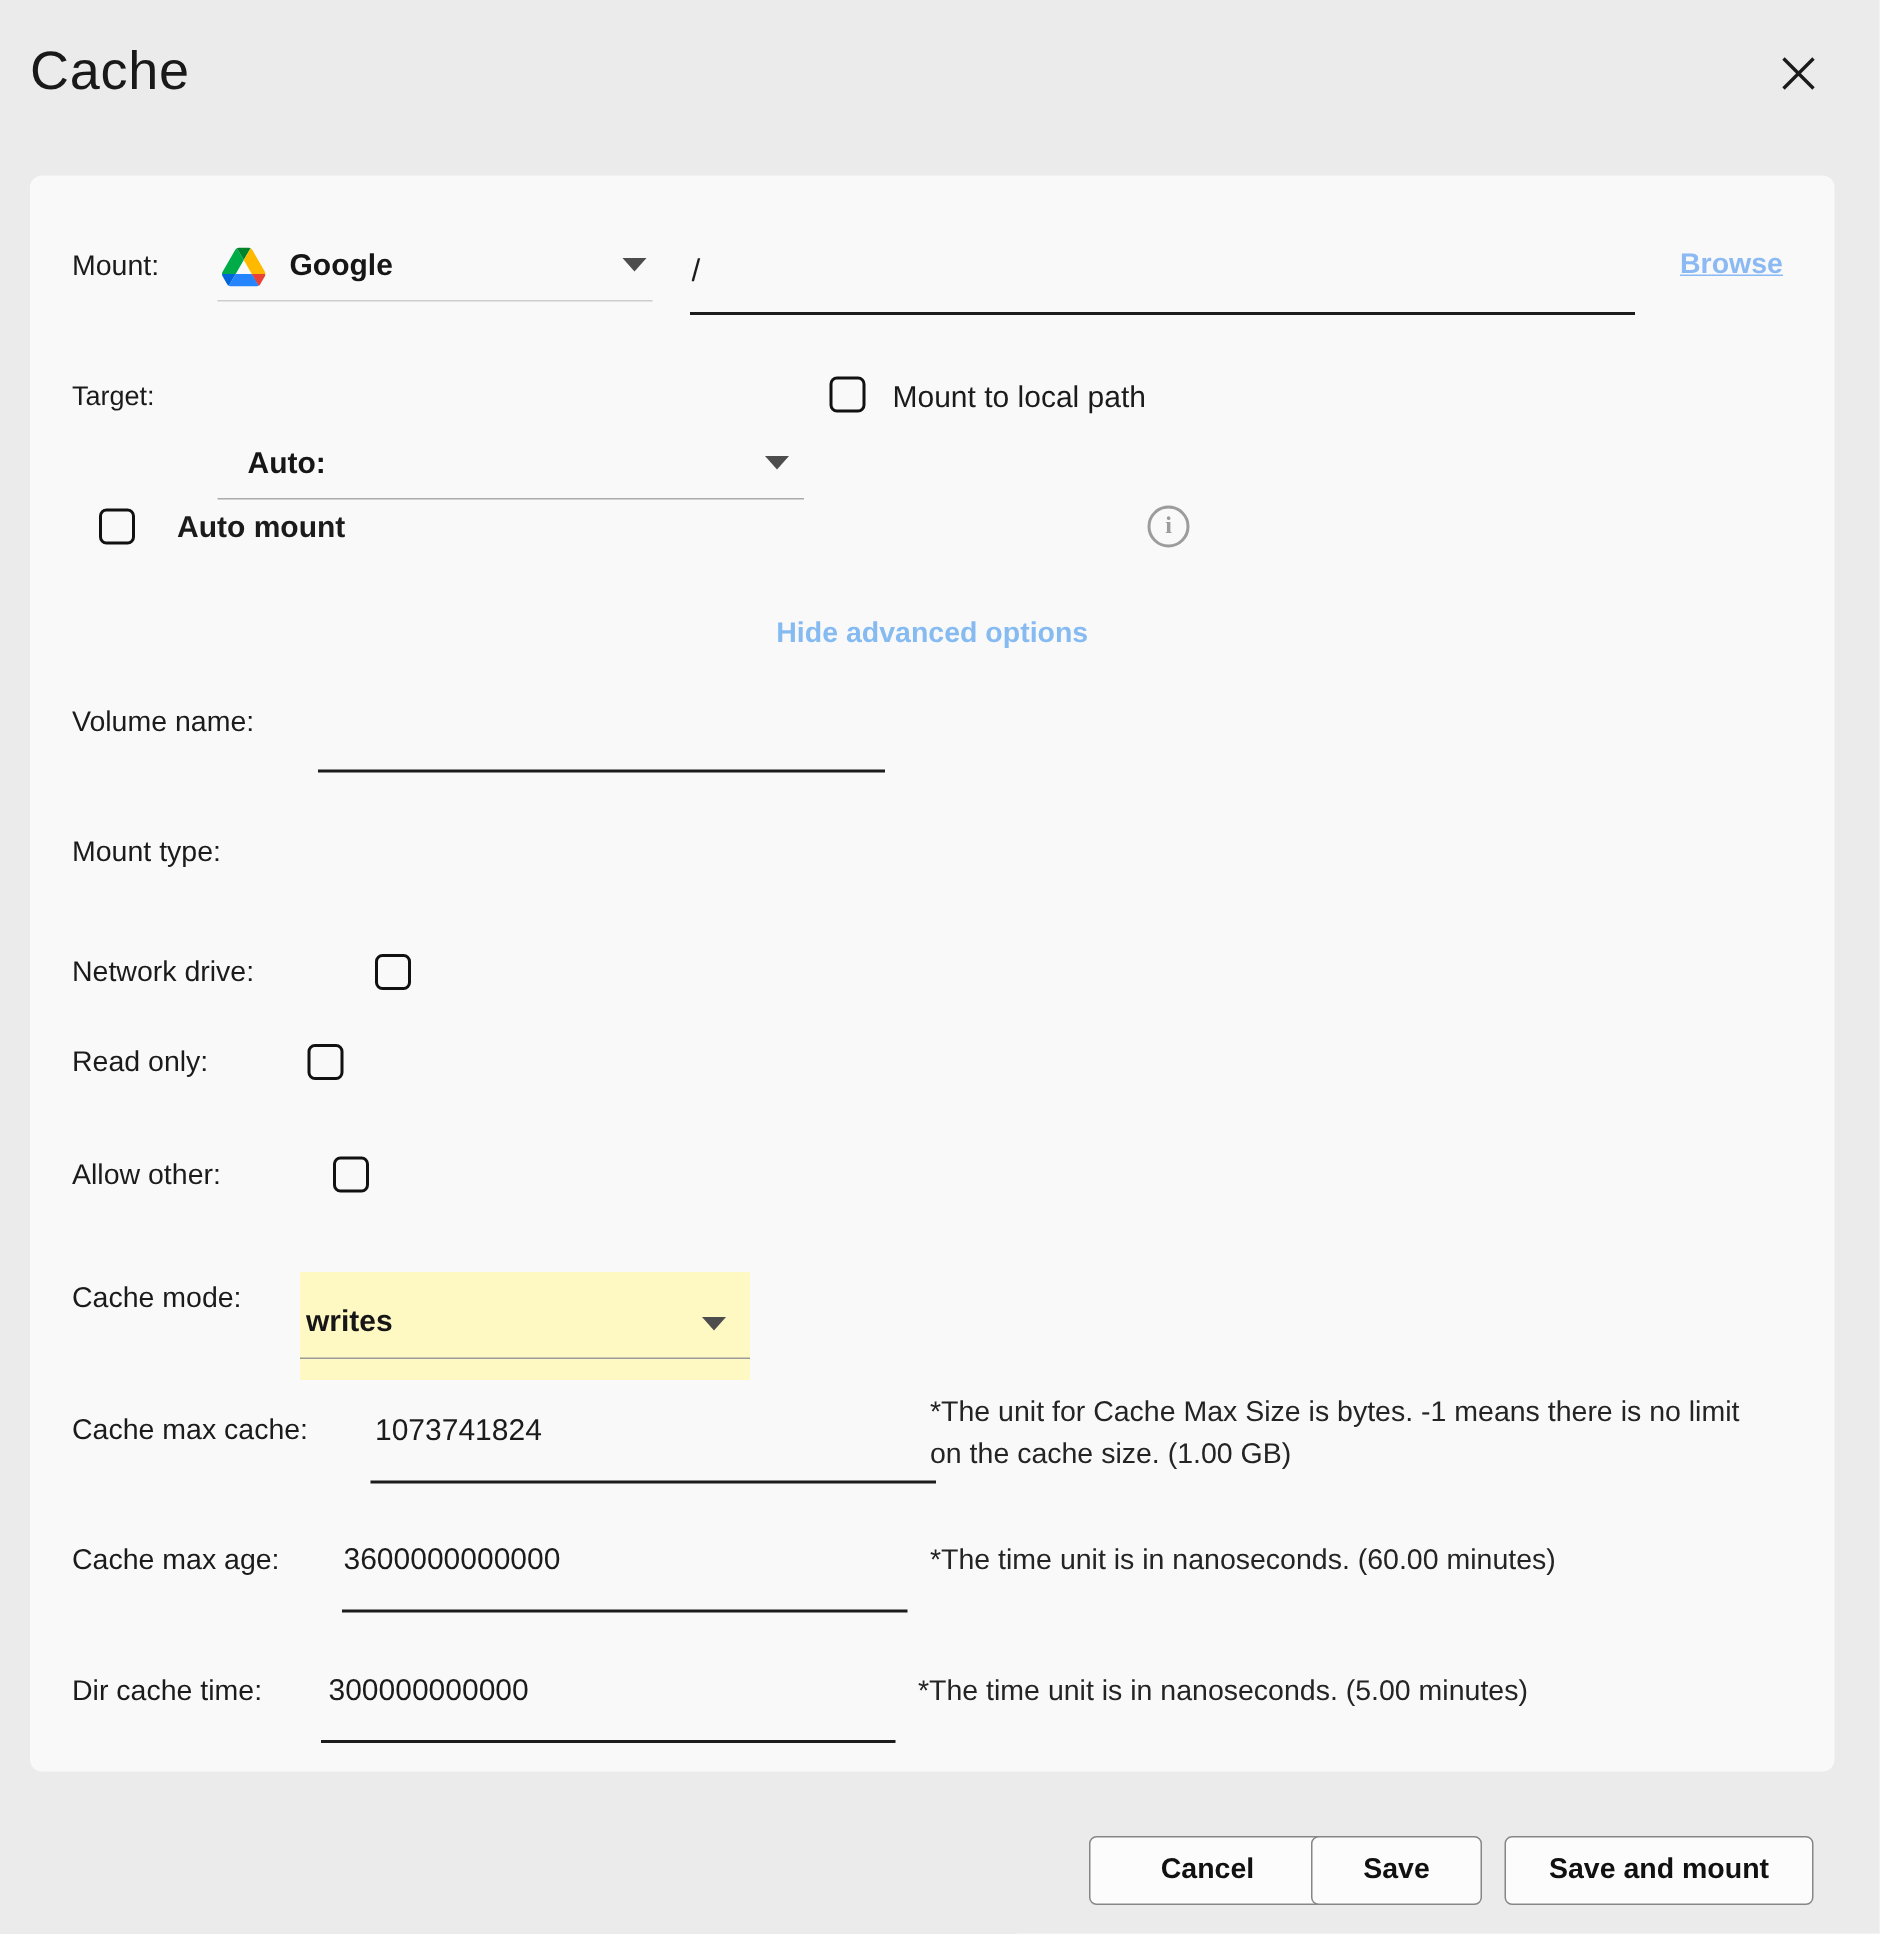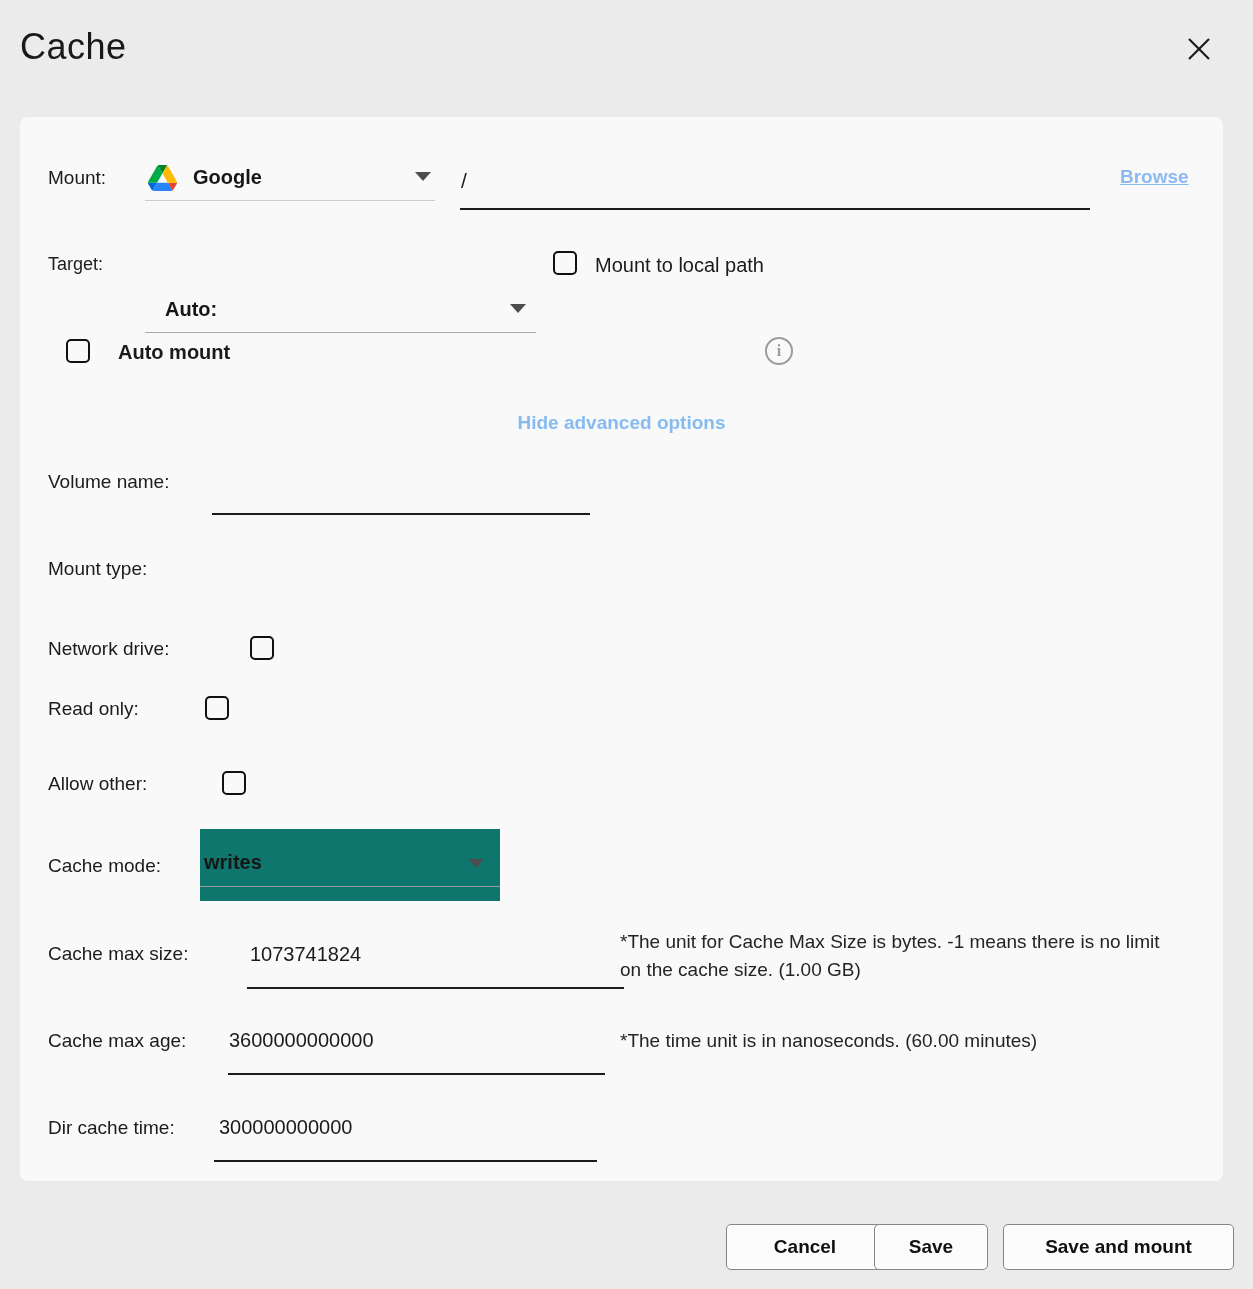--- a/index.html
+++ b/index.html
@@ -75,21 +75,21 @@
   .mt-value  { left:0;  top:6px; }
   .mt-chev   { right:6px; top:13px; }
 
   
   .nd-label { left:28px; top:521px; }  .nd-cbx { left:230px; top:519px; }
   .ro-label { left:28px; top:581px; }  .ro-cbx { left:185px; top:579px; }
   .ao-label { left:28px; top:656px; }  .ao-cbx { left:202px; top:654px; }
 
   
   .cm-label { left:28px; top:738px; }
-  .cm-box   { left:180px; top:712px; width:300px; height:72px; background:#0f766e; cursor:pointer; }
+  .cm-box   { left:180px; top:731px; width:300px; height:72px; background:#fef9c3; cursor:pointer; }
   .cm-value { left:4px; top:22px; }
   .cm-chev  { right:16px; top:30px; position:absolute; }
   .cm-line  { left:0; top:57px; width:100%; height:1px; background:#9a9a9a; position:absolute; }
 
   
   .cms-label { left:28px;  top:826px; }
   .cms-input { left:208px; top:814px; width:377px; height:58px; padding-left:3px;margin-left:19px; }
   .cms-note  { left:600px; top:811px; width:560px; font-size:19px; line-height:28px; color:#242424; }
 
   .cma-label { left:28px;  top:913px; }
@@ -102,21 +102,21 @@
 
   
   .btn {
     position:absolute; top:1224px; height:46px;
     background:#fcfcfc; border:1px solid #868686; border-radius:5px;
     font-family:"Liberation Sans", sans-serif; font-size:19px; font-weight:600; color:#111;
     cursor:pointer; display:flex; align-items:center; justify-content:center;
   }
   .btn-cancel { left:726px;  width:158px; }
   .btn-save   { left:874px;  width:114px; }
-  .btn-savemount { left:1003px; width:231px; }
+  .btn-savemount { left:1003px; width:206px; }
 </style>
 </head>
 <body>
 
 <div class="abs dialog-title">Cache</div>
 <button class="abs close-btn">
   <svg width="24" height="24" viewBox="0 0 24 24">
     <line x1="2" y1="2" x2="22" y2="22" stroke="#1a1a1a" stroke-width="2.2"></line>
     <line x1="22" y1="2" x2="2" y2="22" stroke="#1a1a1a" stroke-width="2.2"></line>
   </svg>
@@ -168,28 +168,29 @@
   <div class="abs lbl ao-label">Allow other:</div>
   <div class="abs cbx ao-cbx"></div>
 
   <div class="abs lbl cm-label">Cache mode:</div>
   <div class="abs cm-box">
     <div class="abs val-strong cm-value">writes</div>
     <div class="chev cm-chev"></div>
     <div class="cm-line"></div>
   </div>
 
-  <div class="abs lbl cms-label">Cache max size:</div>
+  <div class="abs lbl cms-label">Cache max cache:</div>
   <input class="abs uinput cms-input" type="text" value="1073741824" style="">
   <div class="abs cms-note">*The unit for Cache Max Size is bytes. -1 means there is no limit on the cache size. (1.00 GB)</div>
 
   <div class="abs lbl cma-label">Cache max age:</div>
   <input class="abs uinput cma-input" type="text" value="3600000000000" style="">
   <div class="abs cma-note">*The time unit is in nanoseconds. (60.00 minutes)</div>
 
   <div class="abs lbl dct-label">Dir cache time:</div>
   <input class="abs uinput dct-input" type="text" value="300000000000" style="">
+  <div class="abs dct-note">*The time unit is in nanoseconds. (5.00 minutes)</div>
 
 </div>
 
 <button class="btn btn-cancel">Cancel</button>
 <button class="btn btn-save">Save</button>
 <button class="btn btn-savemount">Save and mount</button>
 
 </body></html>

